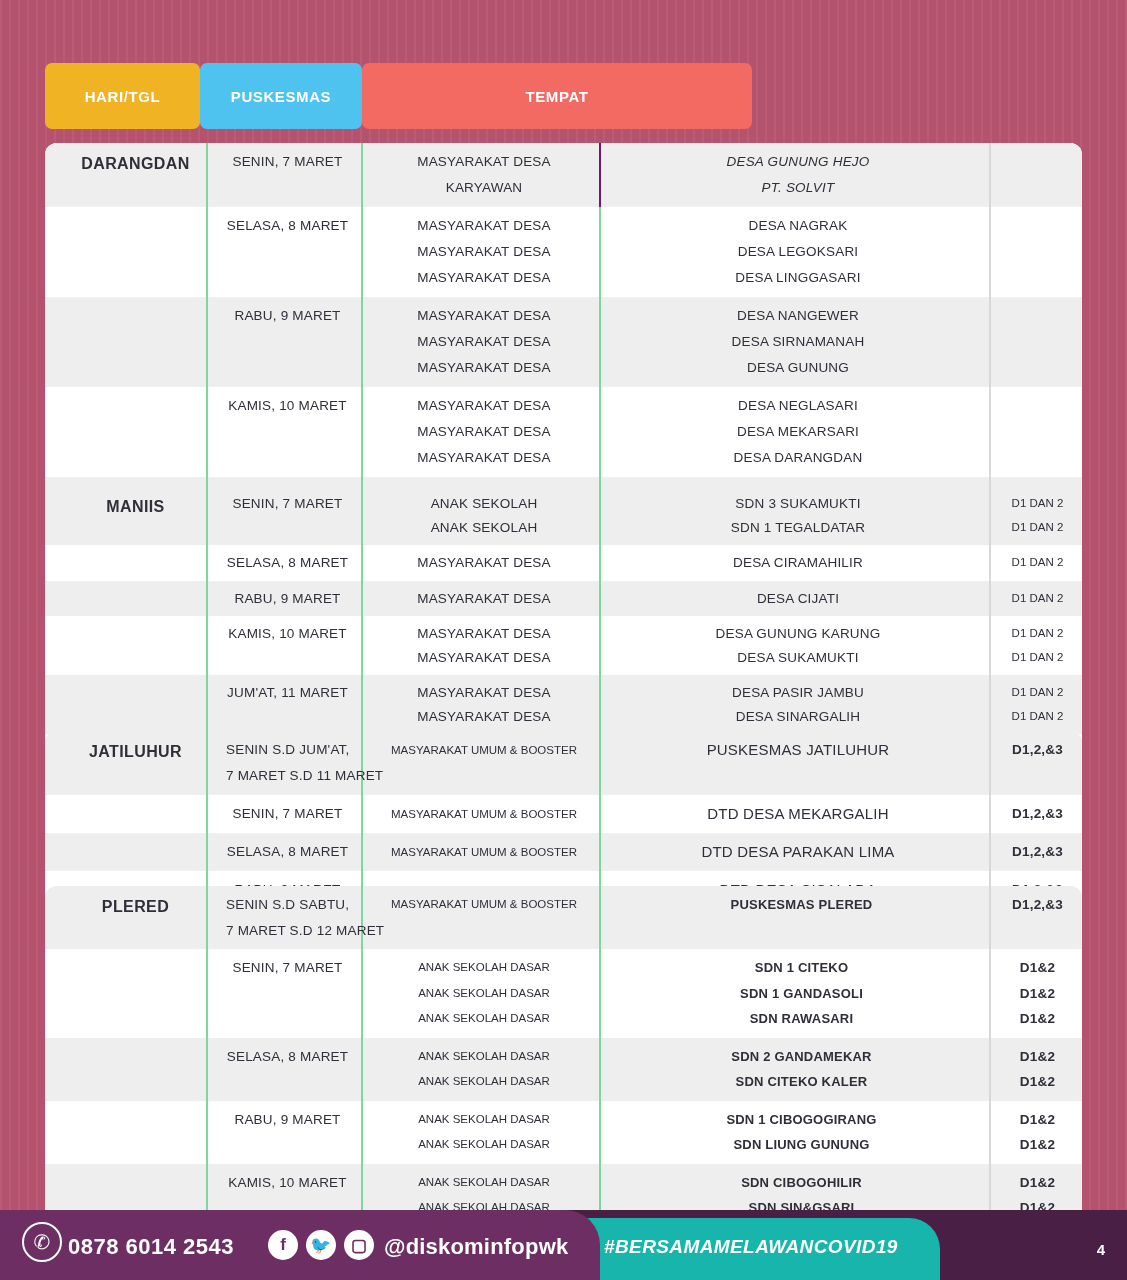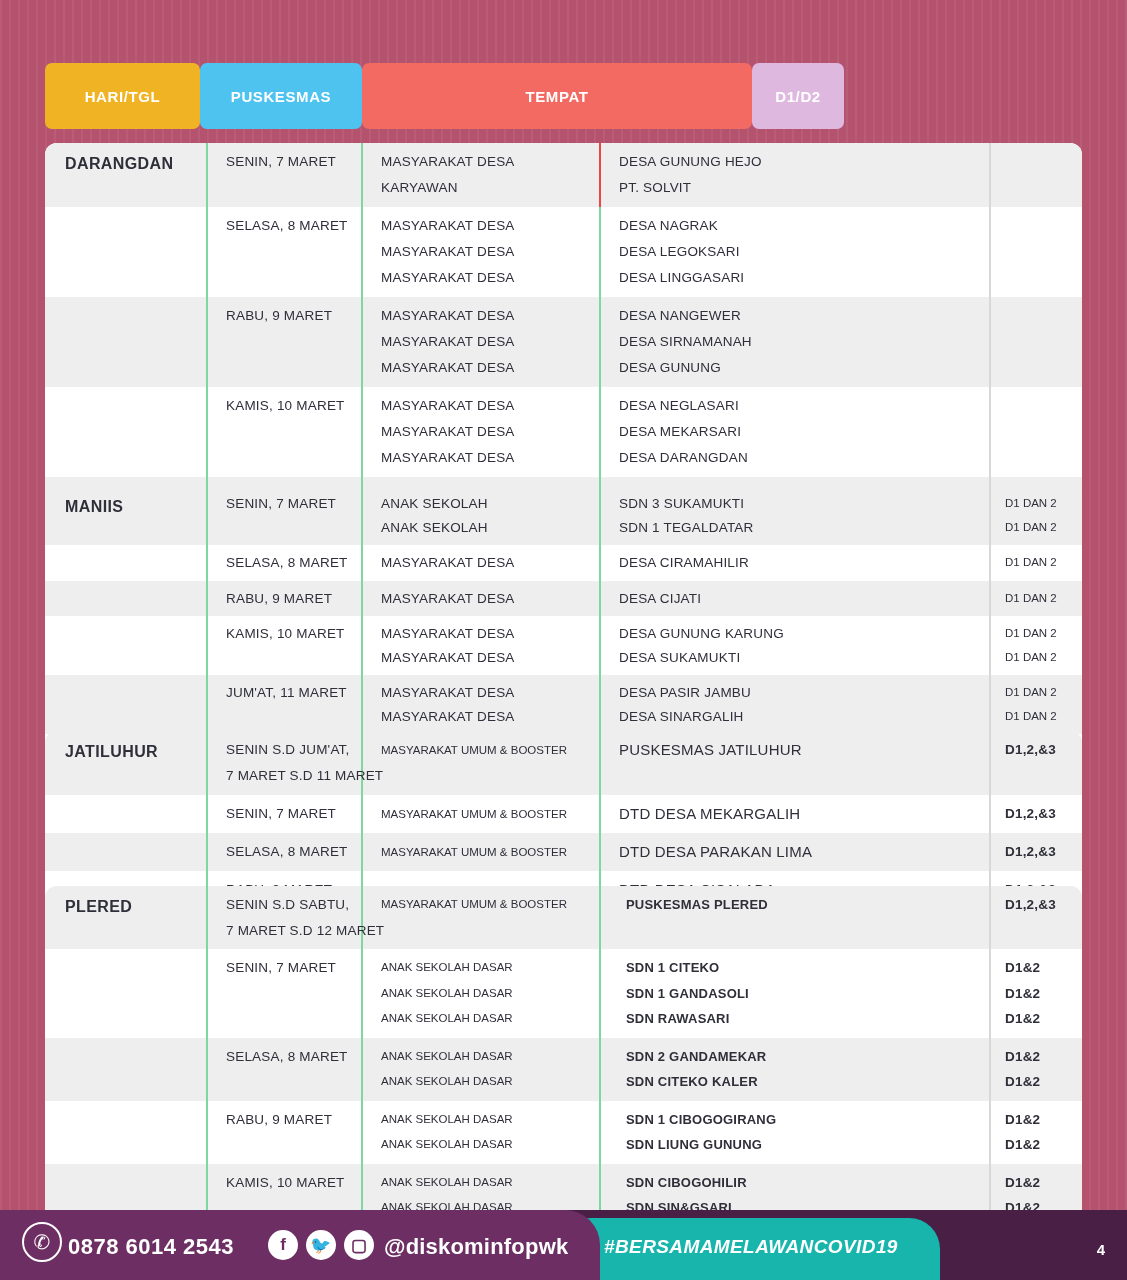--- a/index.html
+++ b/index.html
@@ -40,21 +40,21 @@
   .hc-tempat{width:390px;background:#f26a62;}
   .hc-d1d2{width:92px;background:#dfb8e0;color:#ffffff;}
 
   
   .card{
     position:absolute;left:45px;width:1037px;
     background:#ffffff;border-radius:12px;
     overflow:hidden;
   }
   table.grid{
-    border-collapse:collapse;width:1037px;table-layout:fixed;
+    border-collapse:collapse;width:1037px;table-layout:fixed;text-align:center;
   }
   table.grid td{
     vertical-align:top;padding:0;
   }
   .col-p{width:162px;}
   .col-h{width:155px;}
   .col-s{width:238px;}
   .col-t{width:390px;}
   .col-d{width:92px;}
 
@@ -119,21 +119,20 @@
 <body>
 
 <div class="bg-texture"></div>
 
 <div class="page">
 
   <div class="head-row">
     <div class="head-cell hc-hari">HARI/TGL</div>
     <div class="head-cell hc-puskesmas">PUSKESMAS</div>
     <div class="head-cell hc-tempat">TEMPAT</div>
-    <div class="head-cell hc-d1d2">D1/D2</div>
   </div>
 
   <div id="cards-root">
       <div class="card" style="top: 143px;">
         <table class="grid">
           <colgroup>
             <col class="col-p">
             <col class="col-h">
             <col class="col-s">
             <col class="col-t">
@@ -148,21 +147,21 @@
                 <div class="cell-inner">
                   <div class="line txt" style="line-height:24px">SENIN, 7 MARET</div>
                 </div>
               </td>
               <td style="background:#eeeeee;border-left:2px solid #7fd6a0;">
                 <div class="cell-inner">
                   <div class="line txt" style="line-height:24px">MASYARAKAT DESA</div>
                   <div class="line txt" style="line-height:24px">KARYAWAN</div>
                 </div>
               </td>
-              <td style="background:#eeeeee;border-left:2px solid #ef4444;">
+              <td style="background:#eeeeee;border-left:2px solid #701a75;font-style:italic;">
                 <div class="cell-inner">
                   <div class="line txt" style="line-height:24px">DESA GUNUNG HEJO</div>
                   <div class="line txt" style="line-height:24px">PT. SOLVIT</div>
                 </div>
               </td>
               <td style="background:#eeeeee;border-left:2px solid #d8d8d8;">
                 <div class="cell-inner" style="padding-left:14px;">
                   <div class="line txt" style="line-height:24px">&nbsp;</div>
                   <div class="line txt" style="line-height:24px">&nbsp;</div>
                 </div>

